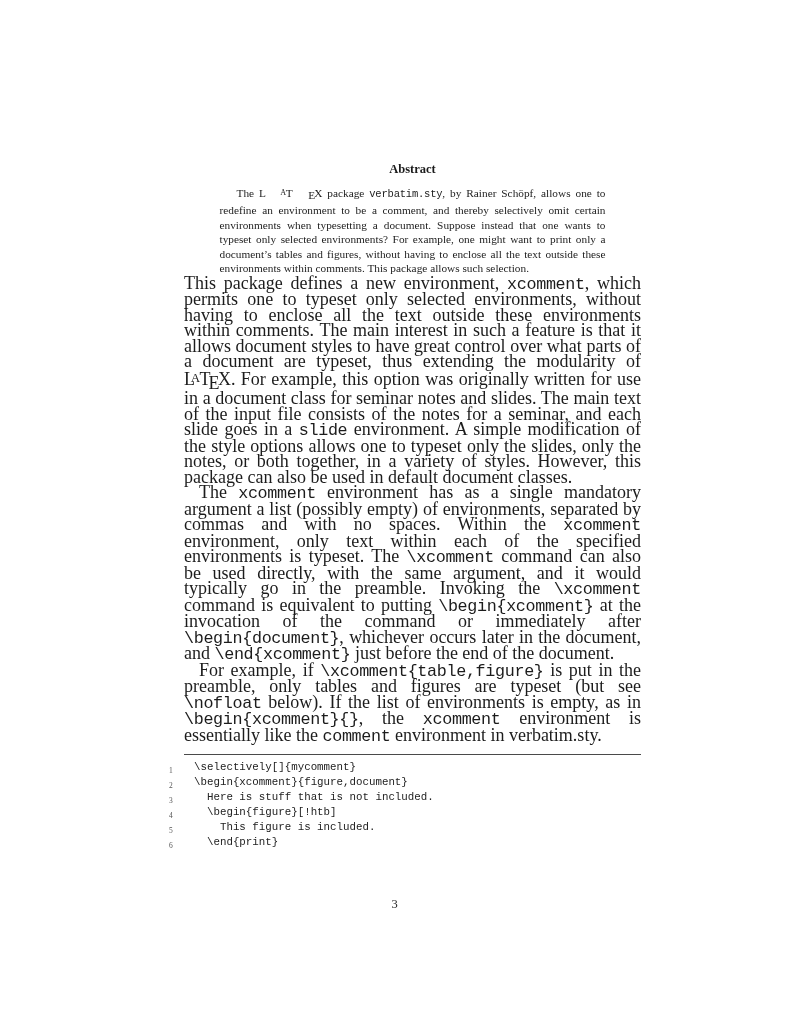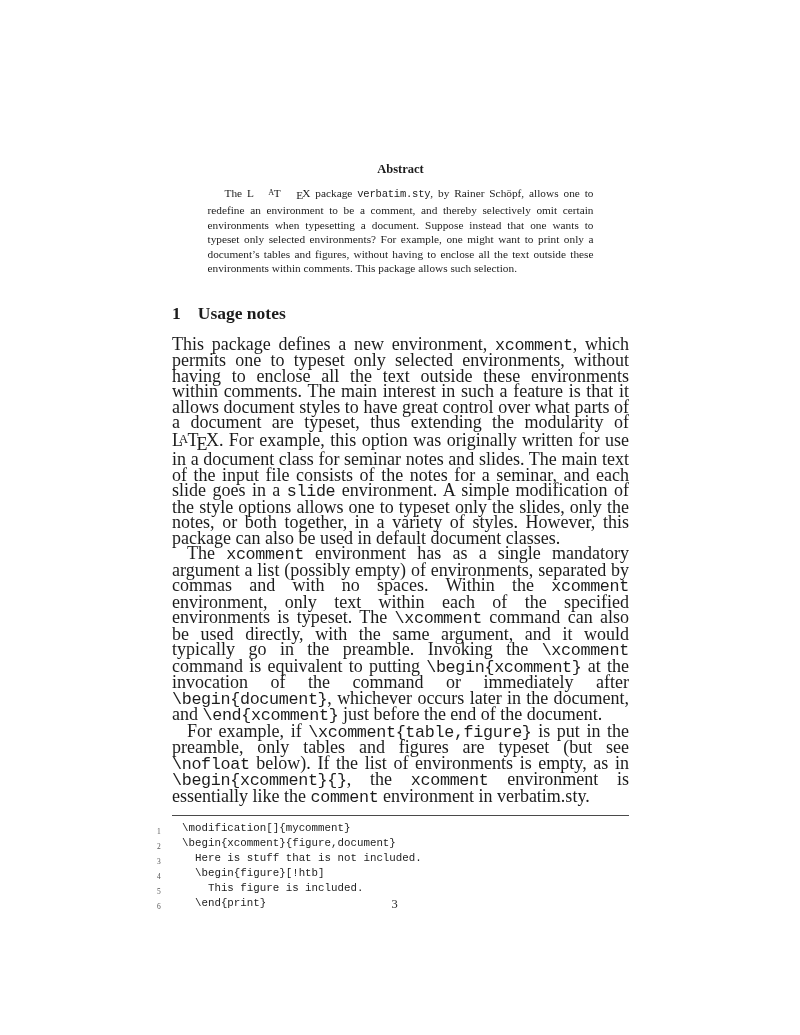--- a/index.html
+++ b/index.html
@@ -10,21 +10,21 @@
   }
   .page {
     position:relative;
     width:800px; height:1035px;
     background:#ffffff;
     color:#1c1c1c;
     overflow:hidden;
   }
   .content {
     position:absolute;
-    left:172px; top:162px;
+    left:184px; top:162px;
     width:457px;
   }
   
   .abstract-title {
     text-align:center;
     font-weight:bold;
     font-size:12.5px;
     margin:0 0 9px 0;
   }
   .abstract-body {
@@ -109,34 +109,31 @@
 <body>
 
 <div class="page">
   <div class="content">
 
     <div>
       <div class="abstract-title">Abstract</div>
       <p class="abstract-body">The <span class="latex">L<span class="lA">A</span>T<span class="lE">E</span>X</span> package <code class="mono">verbatim.sty</code>, by Rainer Schöpf, allows one to redefine an environment to be a comment, and thereby selectively omit certain environments when typesetting a document. Suppose instead that one wants to typeset only selected environments? For example, one might want to print only a document’s tables and figures, without having to enclose all the text outside these environments within comments. This package allows such selection.</p>
     </div>
 
-    <div class="section-heading">
-      <span class="secnum">1</span><span>Usage notes</span>
-    </div>
 
     <div id="paragraphs">
         <p class="para">This package defines a new environment, <code class="mono">xcomment</code>, which permits one to typeset only selected environments, without having to enclose all the text outside these environments within comments. The main interest in such a feature is that it allows document styles to have great control over what parts of a document are typeset, thus extending the modularity of <span class="latex">L<span class="lA">A</span>T<span class="lE">E</span>X</span>. For example, this option was originally written for use in a document class for seminar notes and slides. The main text of the input file consists of the notes for a seminar, and each slide goes in a <code class="mono">slide</code> environment. A simple modification of the style options allows one to typeset only the slides, only the notes, or both together, in a variety of styles. However, this package can also be used in default document classes.</p>
         <p class="para indent">The <code class="mono">xcomment</code> environment has as a single mandatory argument a list (possibly empty) of environments, separated by commas and with no spaces. Within the <code class="mono">xcomment</code> environment, only text within each of the specified environments is typeset. The <code class="mono">\xcomment</code> command can also be used directly, with the same argument, and it would typically go in the preamble. Invoking the <code class="mono">\xcomment</code> command is equivalent to putting <code class="mono">\begin{xcomment}</code> at the invocation of the command or immediately after <code class="mono">\begin{document}</code>, whichever occurs later in the document, and <code class="mono">\end{xcomment}</code> just before the end of the document.</p>
         <p class="para indent">For example, if <code class="mono">\xcomment{table,figure}</code> is put in the preamble, only tables and figures are typeset (but see <code class="mono">\nofloat</code> below). If the list of environments is empty, as in <code class="mono">\begin{xcomment}{}</code>, the <code class="mono">xcomment</code> environment is essentially like the <code class="mono">comment</code> environment in verbatim.sty.</p>
       </div>
 
     <div class="code-section">
       <hr class="code-rule">
       <div id="code-lines">
-          <div class="code-line"><span class="lineno">1</span><span>\modification[]{mycomment}</span></div>
+          <div class="code-line"><span class="lineno">1</span><span>\selectively[]{mycomment}</span></div>
           <div class="code-line"><span class="lineno">2</span><span>\begin{xcomment}{figure,document}</span></div>
           <div class="code-line"><span class="lineno">3</span><span>  Here is stuff that is not included.</span></div>
           <div class="code-line"><span class="lineno">4</span><span>  \begin{figure}[!htb]</span></div>
           <div class="code-line"><span class="lineno">5</span><span>    This figure is included.</span></div>
           <div class="code-line"><span class="lineno">6</span><span>  \end{print}</span></div>
         </div>
     </div>
 
   </div>
 

